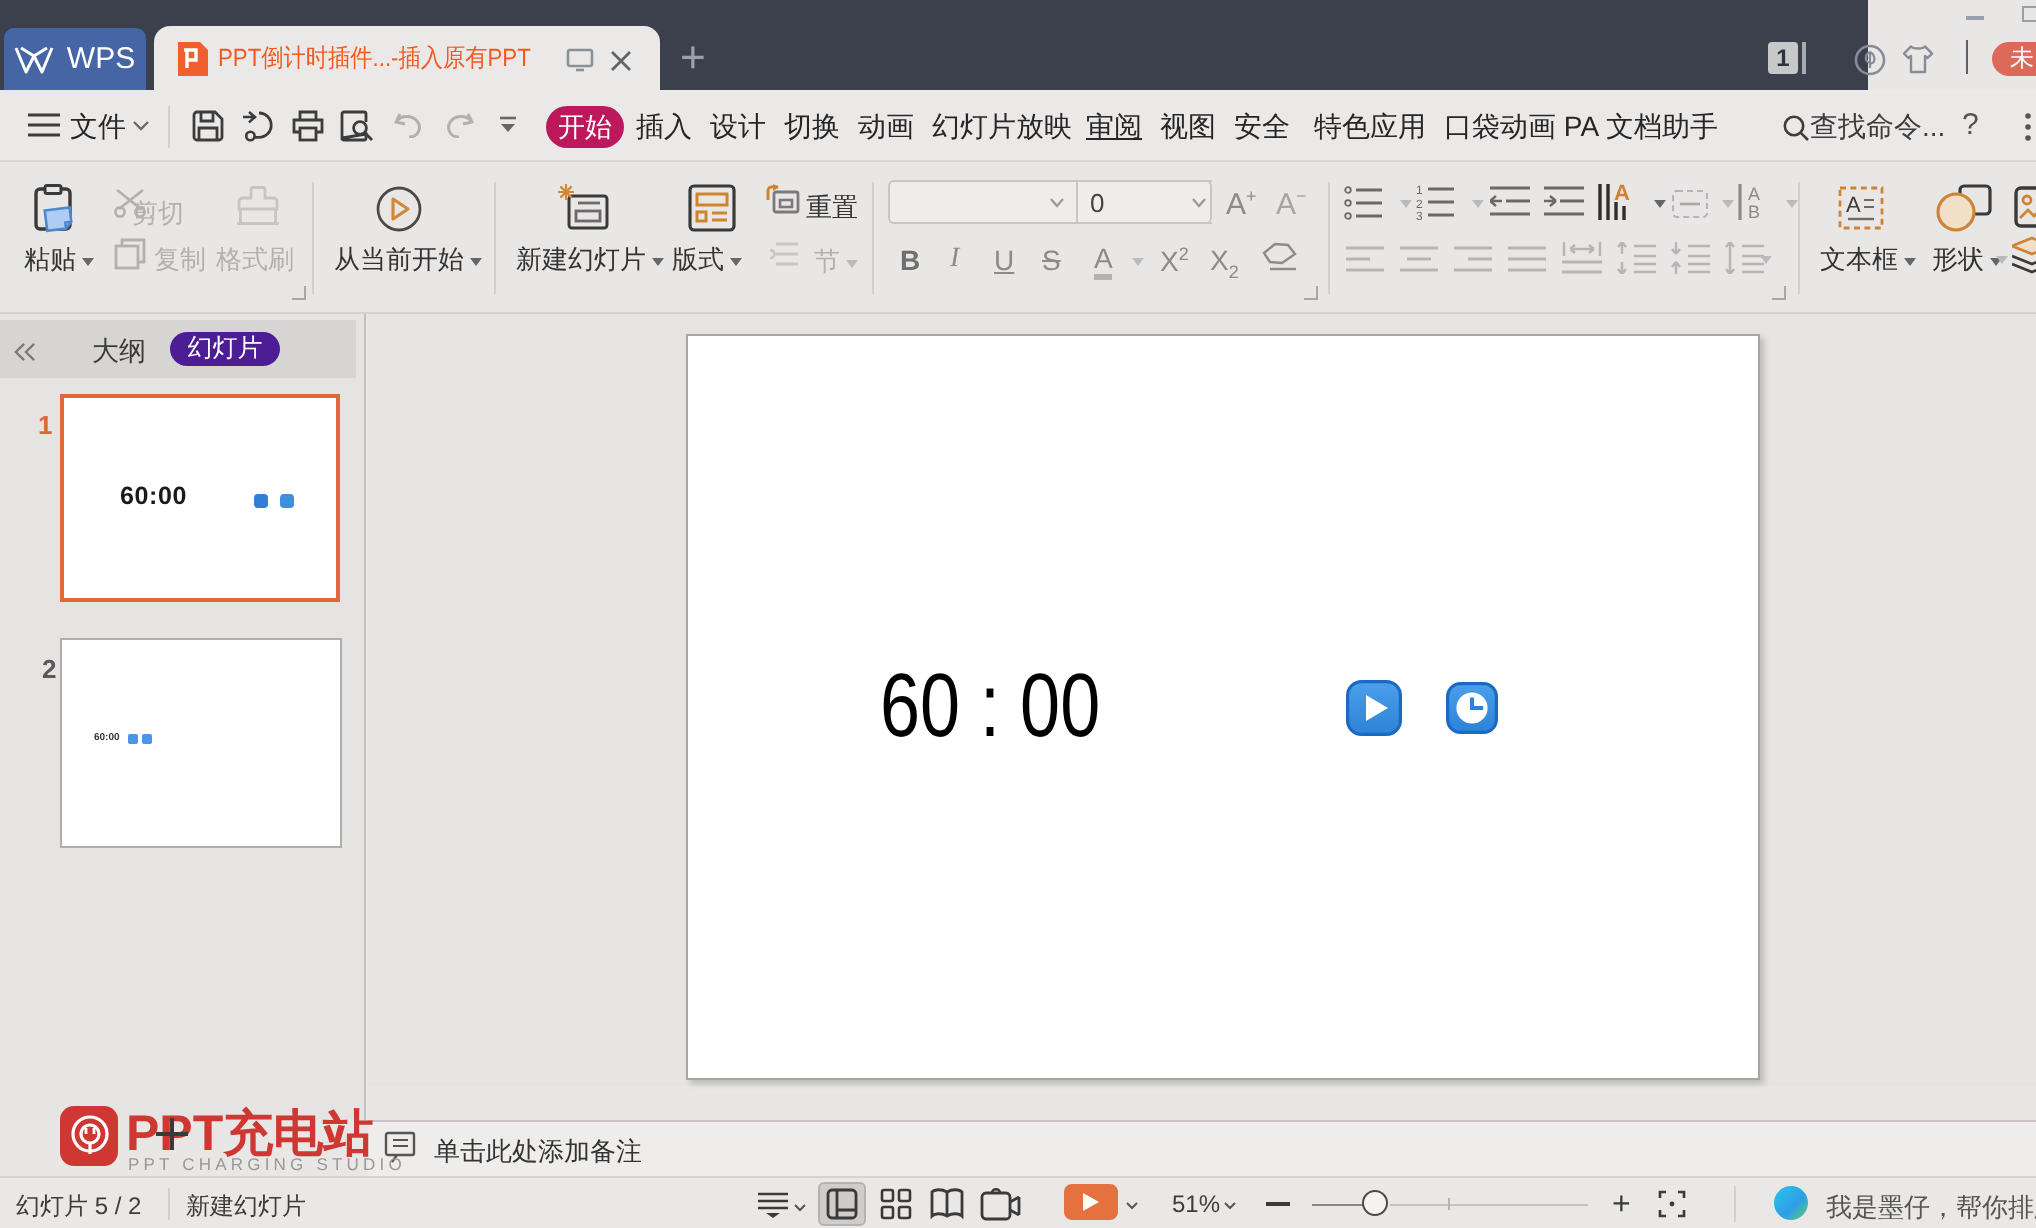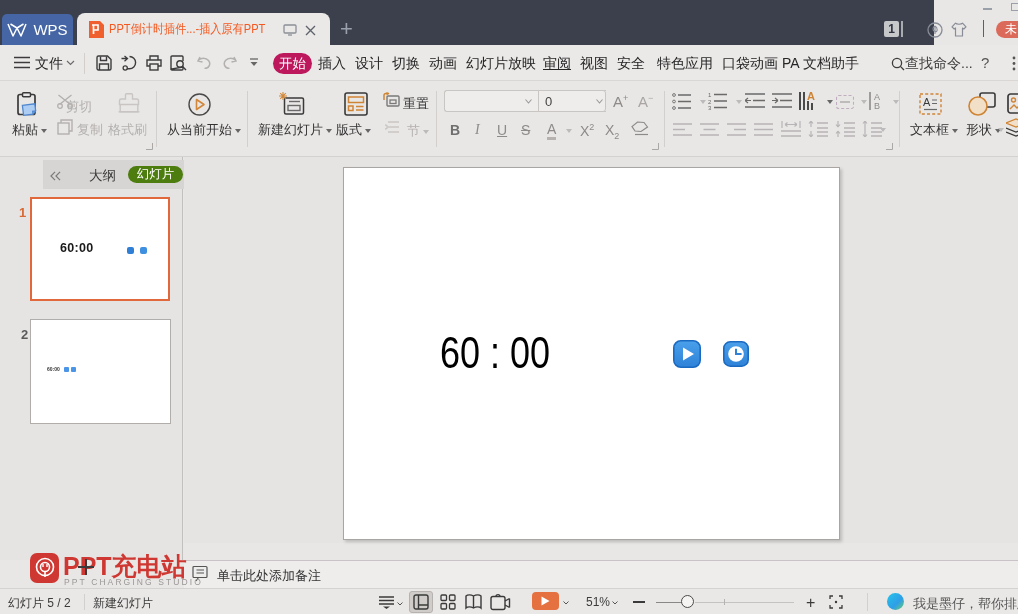--- a/index.html
+++ b/index.html
@@ -18,25 +18,25 @@
 #starttab{position:absolute;left:273px;top:8px;width:39px;height:21px;background:#be185d;border-radius:11px;color:#fff;font-size:13.5px;text-align:center;line-height:21px;}
 
 #toolbar{position:absolute;left:0;top:81px;width:1018px;height:76px;background:#e9e7e6;border-bottom:1px solid #d4d1cf;}
 .vsep{position:absolute;width:1px;background:#d2cfcd;}
 .tlabel{position:absolute;font-size:13px;color:#333;white-space:nowrap;}
 .tlabel.dis{color:#b3b0ae;}
 .caret{display:inline-block;width:0;height:0;border-left:3.5px solid transparent;border-right:3.5px solid transparent;border-top:4px solid #666;vertical-align:middle;margin-left:3px;}
 .caret.dis{border-top-color:#bbb;}
 
 #sidebar{position:absolute;left:0;top:157px;width:183px;height:403px;background:#e6e4e3;border-right:1px solid #c2bfbd;}
-#sidehead{position:absolute;left:0;top:3px;width:178px;height:29px;background:#d7d5d3;margin-left:43px;}
+#sidehead{position:absolute;left:0;top:3px;width:178px;height:29px;background:#d7d5d3;}
 .thumb{position:absolute;background:#fff;}
 
 #canvas{position:absolute;left:184px;top:157px;width:834px;height:386px;background:#e6e4e3;}
-#slide{position:absolute;left:343px;top:167px;width:497px;height:373px;background:#fff;border:1px solid #a8a5a3;box-shadow:2px 2px 3px rgba(0,0,0,0.18);}
+#slide{position:absolute;left:343px;top:167px;width:537px;height:373px;background:#fff;border:1px solid #a8a5a3;box-shadow:2px 2px 3px rgba(0,0,0,0.18);}
 
 #notesbar{position:absolute;left:184px;top:560px;width:834px;height:28px;background:#eeedec;border-top:1px solid #c9c3c7;}
 #hscroll{position:absolute;left:184px;top:543px;width:834px;height:17px;background:#e9e7e5;}
 
 #statusbar{position:absolute;left:0;top:588px;width:1018px;height:26px;background:#eae8e7;border-top:1px solid #d5d2d0;font-size:12px;color:#3c3c3c;}
 </style>
 </head>
 <body>
 <div id="root">
 
@@ -343,21 +343,21 @@
         <path d="M6.5 0 v6.5 h-6.5" fill="none" stroke="#aaa7a5" stroke-width="1"></path>
       </svg>
   </div>
 
   <div id="sidebar">
     <div id="sidehead">
       <svg class="abs" style="left:7px;top:11px" width="11" height="10" viewBox="0 0 12 11">
           <path d="M5.5 1 L1 5.5 L5.5 10 M11 1 L6.5 5.5 L11 10" fill="none" stroke="#7a7a7a" stroke-width="1.3"></path>
         </svg>
       <div class="abs" style="left:46px;top:7px;font-size:13.5px;color:#3c3c3c;">大纲</div>
-      <div class="abs" style="left:85px;top:6px;width:55px;height:17px;background:#4d7c0f;border-radius:9px;color:#fff;font-size:12.5px;text-align:center;line-height:17px;">幻灯片</div>
+      <div class="abs" style="left:85px;top:6px;width:55px;height:17px;background:#4c1d95;border-radius:9px;color:#fff;font-size:12.5px;text-align:center;line-height:17px;">幻灯片</div>
     </div>
     <div class="abs" style="left:19px;top:48px;font-size:13px;font-weight:bold;color:#d86a35;">1</div>
     <div class="thumb" style="left:30px;top:40px;width:140px;height:104px;border:2px solid #e0683a;">
       <div class="abs" style="left:28px;top:42px;font-size:12.5px;font-weight:bold;color:#1a1a1a;letter-spacing:0.3px;">60:00</div>
       <div class="abs" style="left:95px;top:48px;width:7px;height:7px;background:#2f7fd6;border-radius:2px;"></div>
       <div class="abs" style="left:108px;top:48px;width:7px;height:7px;background:#3f8fe0;border-radius:2px;"></div>
     </div>
     <div class="abs" style="left:21px;top:170px;font-size:13px;font-weight:bold;color:#5a5a5a;">2</div>
     <div class="thumb" style="left:30px;top:162px;width:141px;height:105px;border:1px solid #b0adab;">
       <div class="abs" style="left:16px;top:46px;font-size:5px;font-weight:bold;color:#333;">60:00</div>

